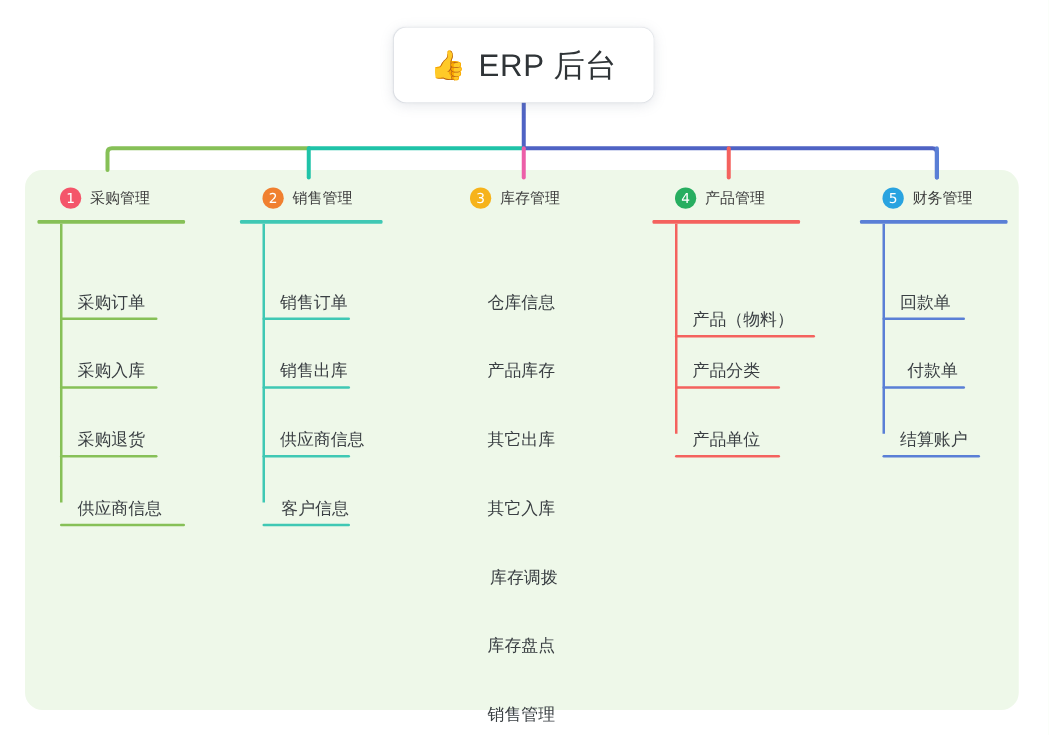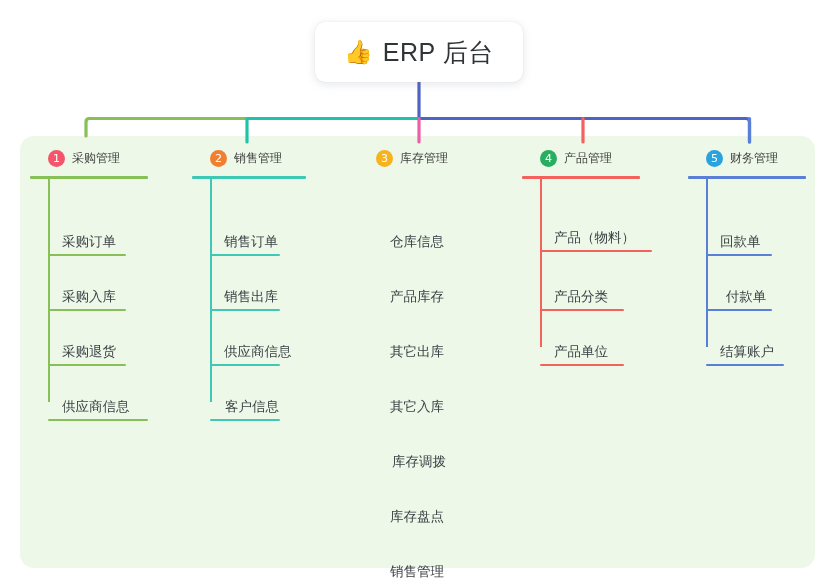--- a/index.html
+++ b/index.html
@@ -191,21 +191,21 @@
         </div>
       </div>
       <div class="branch" style="left: 522px;">
         <div class="branch-head">
           <span class="badge" style="background: rgb(39, 174, 96);">4</span>
           <span class="branch-title">产品管理</span>
         </div>
         <div class="head-rule" style="width: 118px; background: rgb(244, 98, 94);"></div>
         <div class="children" style="height: 188px;">
           <div class="spine" style="height: 168px; background: rgb(244, 98, 94);"></div>
-          <div class="child" style="top: 50px; font-family: Liberation Serif, serif;">
+          <div class="child" style="top: 68px; font-family: Liberation Serif, serif;">
             <div class="child-label">产品（物料）</div>
             <div class="child-rule" style="width: 112px; background: rgb(244, 98, 94);"></div>
           </div>
           <div class="child" style="top: 109px;">
             <div class="child-label">产品分类</div>
             <div class="child-rule" style="width: 84px; background: rgb(244, 98, 94);"></div>
           </div>
           <div class="child" style="top: 164px;">
             <div class="child-label">产品单位</div>
             <div class="child-rule" style="width: 84px; background: rgb(244, 98, 94);"></div>

